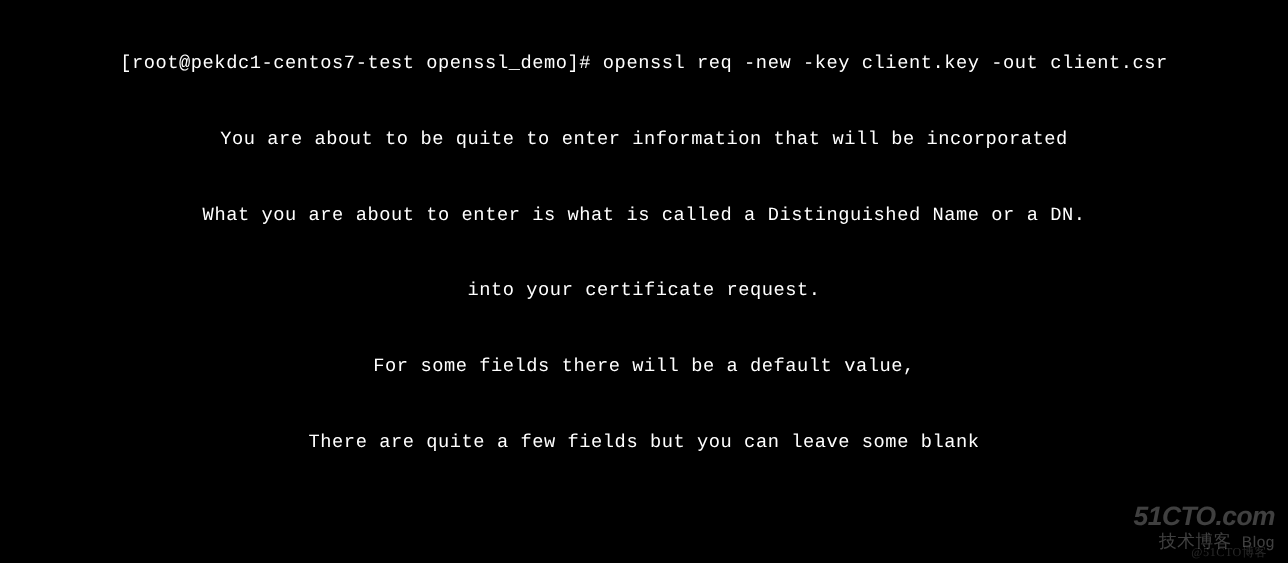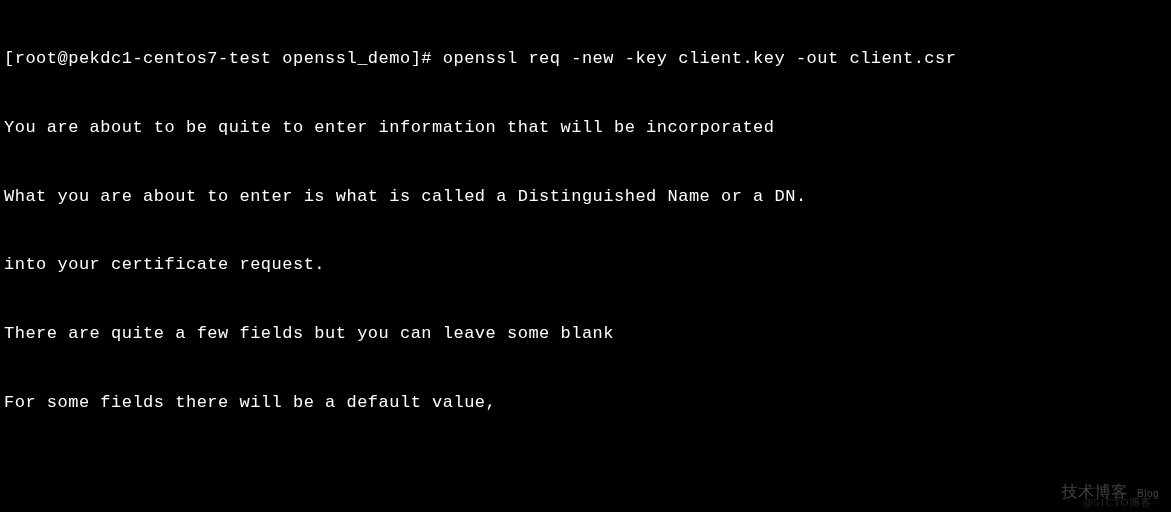--- a/index.html
+++ b/index.html
@@ -18,20 +18,21 @@
       height: 512px;
       overflow: hidden;
       position: relative;
       letter-spacing: 0.5px;
     }
     .terminal {
       white-space: pre;
     }
     .line {
       display: block;
+      text-align: center;
     }
     .watermark {
       position: absolute;
       right: 12px;
       bottom: 10px;
       text-align: right;
       color: rgba(255,255,255,0.25);
       font-family: Arial, sans-serif;
       line-height: 1.1;
     }
@@ -39,58 +40,59 @@
       font-size: 24px;
       font-weight: bold;
       font-style: italic;
       letter-spacing: -0.5px;
     }
     .watermark-sub {
       font-size: 16px;
       margin-left: 36px;
     }
     .watermark-blog {
-      font-size: 10px;
+      font-size: 14px;
       display: inline-block;
       margin-left: 4px;
     }
     .watermark-credit {
       position: absolute;
       right: 19px;
       bottom: 2px;
       color: rgba(200,200,200,0.2);
       font-family: Liberation Serif, serif;
       font-size: 11px;
     }
   </style>
 </head>
 <body>
 
 <div class="terminal">
   <span class="line">[root@pekdc1-centos7-test openssl_demo]# openssl req -new -key client.key -out client.csr</span>
   <span class="line">You are about to be quite to enter information that will be incorporated</span>
   <span class="line">What you are about to enter is what is called a Distinguished Name or a DN.</span>
   <span class="line">into your certificate request.</span>
+  <span class="line">For some fields there will be a default value,</span>
   <span class="line">There are quite a few fields but you can leave some blank</span>
-  <span class="line">For some fields there will be a default value,</span>
   
   
   
   
   
   
   
   
   
   <span class="line"></span>
   
   
   
   
 </div>
 
 <div class="watermark">
+  <div class="watermark-logo">51CTO.com</div>
   <div>
     <span class="watermark-sub">技术博客</span>
     <span class="watermark-blog">Blog</span>
   </div>
 </div>
 <div class="watermark-credit">@51CTO博客</div>
 
 </body></html>

